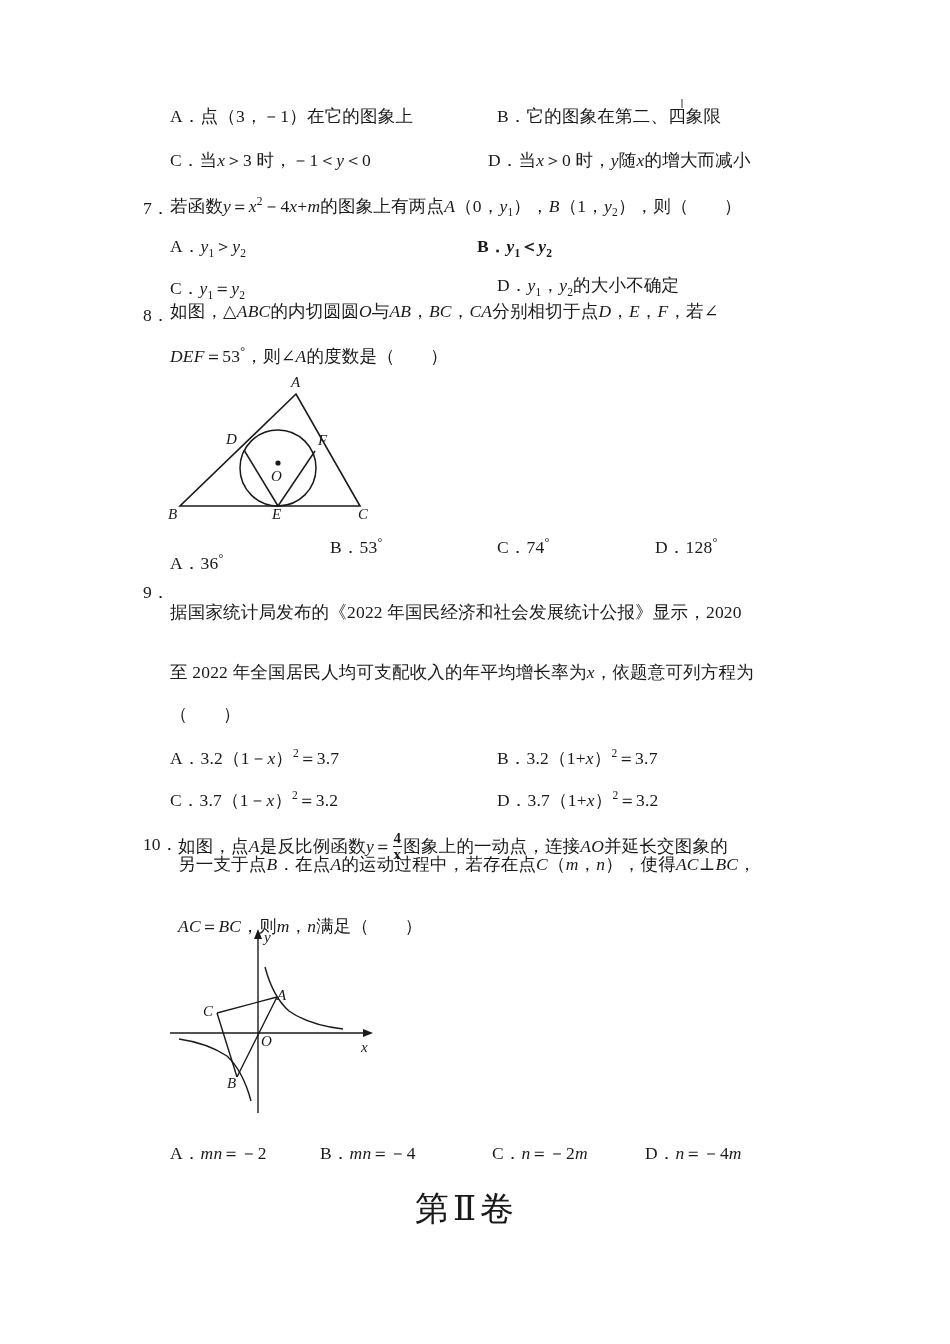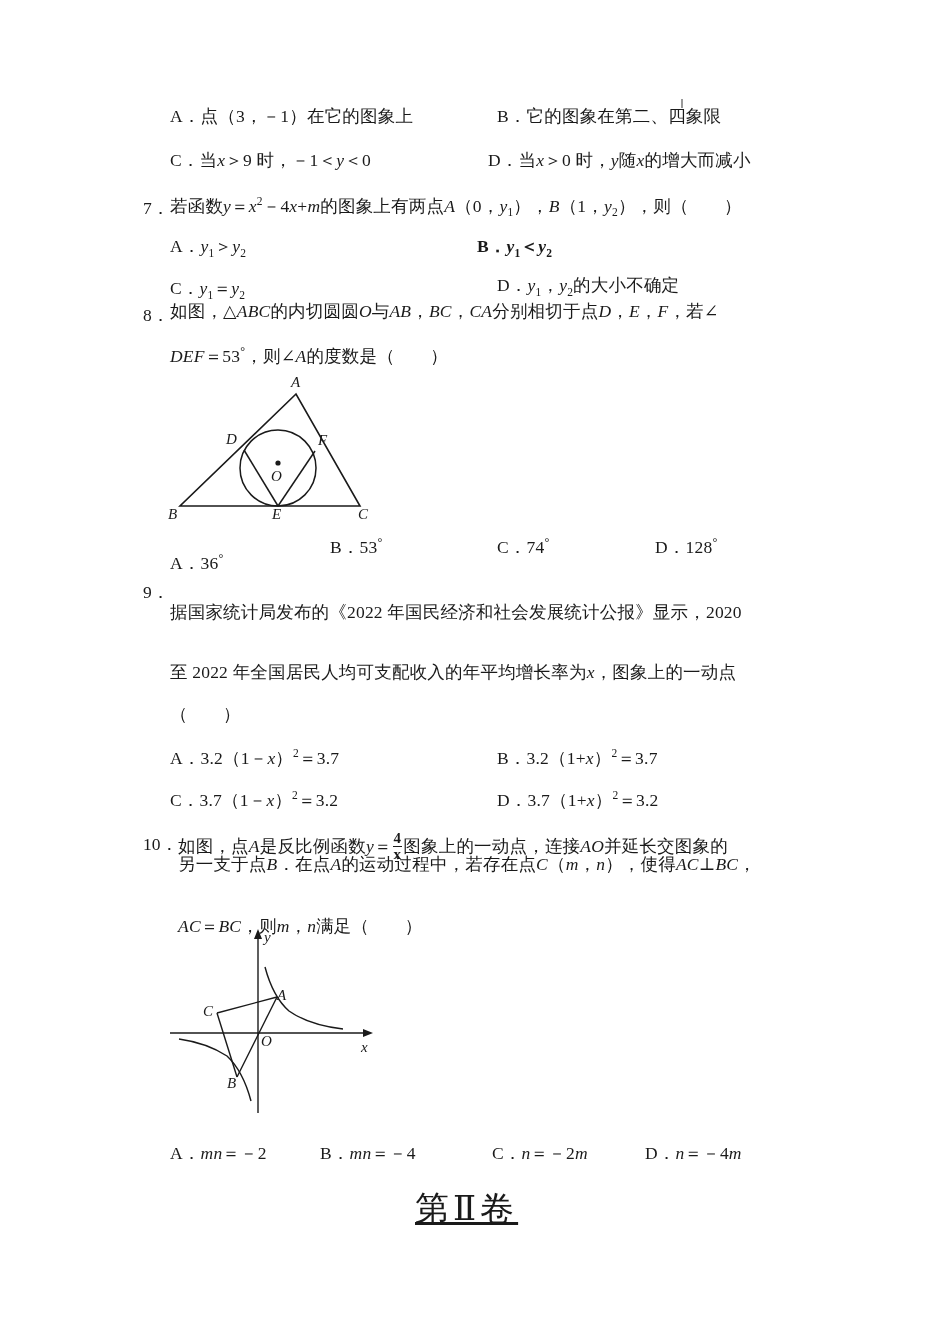--- a/index.html
+++ b/index.html
@@ -83,42 +83,41 @@
     font-size: 15px;
     font-family: "Liberation Serif", serif;
   }
   
   .volume-heading {
     position: absolute;
     font-size: 34px;
     letter-spacing: 4px;
     white-space: nowrap;
     font-family: "DejaVu Serif", "Liberation Serif", serif;
-    text-decoration: underline;
   }
   .artifact {
     position: absolute;
     width: 1.5px;
     height: 9px;
     background: #9a9a9a;
   }
 </style>
 </head>
 <body>
 
 <div class="page">
 
   <div class="row" style="left:170px; top:108px;">A．点（3，－1）在它的图象上</div>
 
   <div class="row" style="left:497px; top:108px;">B．它的图象在第二、四象限</div>
 
   <div class="artifact" style="left:681px; top:99px;"></div>
 
   <div class="row" style="left:170px; top:152px;">
-    <span>C．当</span><span class="ital">x</span><span>＞9 时，－1＜</span><span class="ital">y</span><span>＜0</span>
+    <span>C．当</span><span class="ital">x</span><span>＞3 时，－1＜</span><span class="ital">y</span><span>＜0</span>
   </div>
 
   <div class="row" style="left:488px; top:152px;">
     <span>D．当</span><span class="ital">x</span><span>＞0 时，</span><span class="ital">y</span><span>随</span><span class="ital">x</span><span>的增大而减小</span>
   </div>
 
   <div class="qnum" style="left:143px; top:196px;">7．</div>
 
   <div class="row" style="left:170px; top:196px;">
     <span>若函数</span><span class="ital">y</span><span>＝</span><span class="ital">x</span><span class="supn">2</span><span>－4</span><span class="ital">x</span><span>+</span><span class="ital">m</span><span>的图象上有两点</span><span class="ital">A</span><span>（0，</span><span class="ital">y</span><span class="sub">1</span><span>），</span><span class="ital">B</span><span>（1，</span><span class="ital">y</span><span class="sub">2</span><span>），则（　　）</span>
@@ -181,21 +180,21 @@
     <span>C．</span><span>74</span><span class="deg">°</span>
   </div>
   <div class="row" style="left:655px; top:536px;">
     <span>D．</span><span>128</span><span class="deg">°</span>
   </div>
 
   <div class="qnum" style="left:143px; top:580px;">9．</div>
 
   <div class="row" style="left:170px; top:580px;margin-top:24px;">据国家统计局发布的《2022 年国民经济和社会发展统计公报》显示，2020</div>
   <div class="row" style="left:170px; top:664px;">
-    <span>至 2022 年全国居民人均可支配收入的年平均增长率为</span><span class="ital">x</span><span>，图象上的一动点</span>
+    <span>至 2022 年全国居民人均可支配收入的年平均增长率为</span><span class="ital">x</span><span>，依题意可列方程为</span>
   </div>
   <div class="row" style="left:170px; top:706px;">（　　）</div>
 
   <div class="row" style="left:170px; top:748px;">
     <span>A．</span><span>3.2</span><span>（1－</span><span class="ital">x</span><span>）</span><span class="supn">2</span><span>＝3.7</span>
   </div>
   <div class="row" style="left:497px; top:748px;">
     <span>B．</span><span>3.2</span><span>（1+</span><span class="ital">x</span><span>）</span><span class="supn">2</span><span>＝3.7</span>
   </div>
   <div class="row" style="left:170px; top:790px;">

